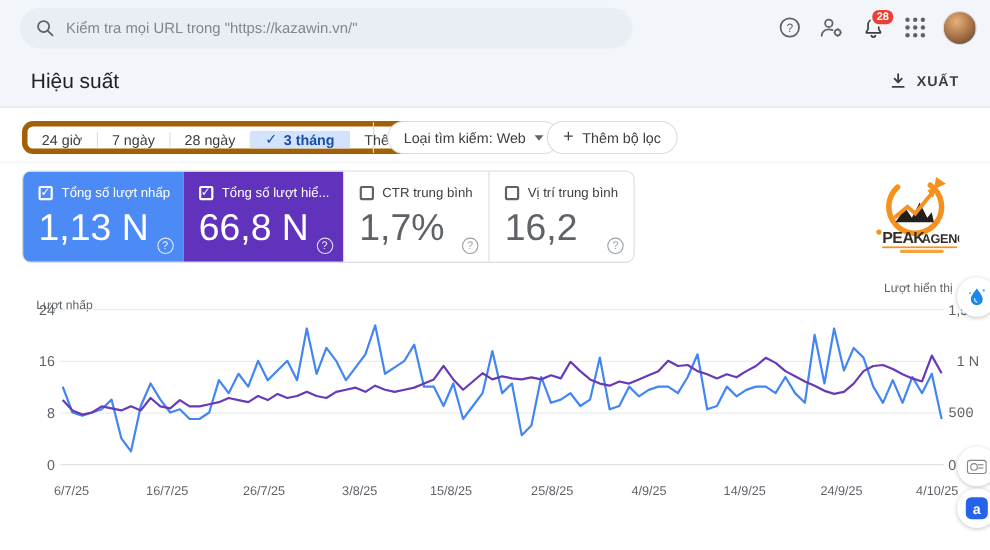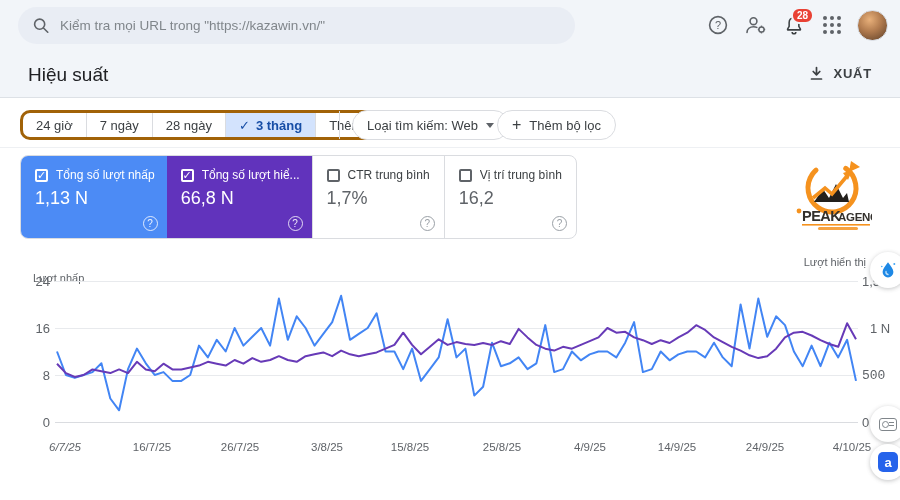--- a/index.html
+++ b/index.html
@@ -19,40 +19,40 @@
   .avatar { width:31px; height:31px; border-radius:50%; background:radial-gradient(circle at 40% 32%, #e8b07a 0 28%, #9a6a42 55%, #4e3categorical822 100%); background:radial-gradient(circle at 40% 30%, #e8b07a 0%, #b07a4e 45%, #5a3d27 100%); border:1px solid #d7dbe2; margin:0 12px 0 6px; }
 
   
   .pagetitle { position:absolute; left:28px; top:64px; font-size:19px; color:#202124; }
   .exportbtn { position:absolute; right:28px; top:66px; display:flex; align-items:center; gap:9px; color:#3c4043; font-size:13px; font-weight:bold; letter-spacing:.8px; cursor:pointer; }
   .hr1 { position:absolute; left:0; top:97px; width:900px; height:1px; background:#dde1e6; }
   .whitepanel { position:absolute; left:0; top:98px; width:900px; height:402px; background:#ffffff; }
   .hr2 { position:absolute; left:0; top:147px; width:900px; height:1px; background:#eef0f3; }
 
   
-  .seg { position:absolute; left:20px; top:110px; height:30px; display:flex; border:3px solid #a16207; border-radius:10px; overflow:hidden; background:#fff; }
+  .seg { position:absolute; left:20px; top:110px; height:30px; display:flex; border:5px solid #a16207; border-radius:10px; overflow:hidden; background:#fff;align-items:flex-end; }
   .seg .s { display:flex; align-items:center; gap:6px; padding:0 13px; font-size:13px; color:#3c4043; border-right:1px solid #dadce0; cursor:pointer; white-space:nowrap; }
   .seg .s:last-child { border-right:none; }
   .seg .s.sel { background:#d3e3fd; color:#174ea6; font-weight:bold; }
   .vsep { position:absolute; left:339px; top:111px; width:1px; height:28px; background:#dadce0; }
   .chip { position:absolute; top:110px; height:30px; border:1px solid #dadce0; border-radius:15px; background:#fff; display:flex; align-items:center; gap:8px; padding:0 14px; font-size:13px; color:#3c4043; cursor:pointer; white-space:nowrap; }
   .caret { width:0; height:0; border-left:4px solid transparent; border-right:4px solid transparent; border-top:5px solid #5f6368; }
   .plus { font-size:16px; color:#3c4043; line-height:1; }
   .lastupd { position:absolute; right:22px; top:118px; font-size:12.5px; color:#5f6368; }
 
   
   .cards { position:absolute; left:20px; top:155px; width:557px; height:84px; display:flex; border:1px solid #dadce0; border-radius:8px; overflow:hidden; background:#fff; }
   .card { flex:1; position:relative; padding:12px 12px 8px 14px; cursor:pointer; }
   .card.white { border-left:1px solid #dadce0; }
   .card .top { display:flex; align-items:center; gap:8px; }
   .cb { width:13px; height:13px; border-radius:2px; flex:0 0 13px; display:flex; align-items:center; justify-content:center; font-size:11px; line-height:1; }
   .cb.on { border:2px solid #fff; color:#fff; }
   .cb.off { border:2px solid #5f6368; color:transparent; }
   .card .lbl { font-size:12px; white-space:nowrap; overflow:hidden; }
-  .card .val { font-size:18px; margin-top:6px; font-weight:400; }
+  .card .val { font-size:34px; margin-top:6px; font-weight:400; }
   .card.c0 .lbl,.card.c0 .val,.card.c1 .lbl,.card.c1 .val { color:#fff; }
   .card.white .lbl { color:#3c4043; }
   .card.white .val { color:#5f6368; }
   .help { position:absolute; right:9px; bottom:7px; width:15px; height:15px; border-radius:50%; font-size:10px; display:flex; align-items:center; justify-content:center; }
   .help.lt { border:1.4px solid rgba(255,255,255,.8); color:rgba(255,255,255,.9); }
   .help.gr { border:1.4px solid #9aa0a6; color:#9aa0a6; }
 
   
   .axis-title { position:absolute; font-size:11px; color:#5f6368; }
   .tick { position:absolute; font-size:13px; color:#5f6368; }
@@ -233,21 +233,21 @@
   <div class="tick tickR" style="top:274px;">1,5 N</div>
   <div class="tick tickR" style="top:321px;text-align:center;">1 N</div>
   <div class="tick tickR" style="top:368px;font-family:Liberation Mono, monospace;">500</div>
   <div class="tick tickR" style="top:415px;">0</div>
 
   <svg id="chart-svg" width="803" height="160" viewBox="0 0 803 160">
       <polyline points="2.0,81.5 10.9,105.0 19.8,107.9 28.6,105.0 37.5,102.1 46.4,93.3 55.3,128.5 64.1,140.3 73.0,99.1 81.9,78.6 90.8,93.3 99.7,105.0 108.5,102.1 117.4,110.9 126.3,110.9 135.2,105.0 144.0,75.6 152.9,87.4 161.8,69.8 170.7,81.5 179.6,58.0 188.4,75.6 197.3,66.8 206.2,58.0 215.1,75.6 223.9,28.6 232.8,69.8 241.7,46.3 250.6,58.0 259.5,75.6 268.3,63.9 277.2,52.1 286.1,25.7 295.0,69.8 303.8,63.9 312.7,58.0 321.6,43.3 330.5,81.5 339.4,81.5 348.2,99.1 357.1,78.6 366.0,110.9 374.9,99.1 383.7,87.4 392.6,49.2 401.5,87.4 410.4,78.6 419.3,125.6 428.1,116.8 437.0,72.7 445.9,96.2 454.8,93.3 463.6,87.4 472.5,99.1 481.4,93.3 490.3,55.1 499.2,102.1 508.0,99.1 516.9,81.5 525.8,90.3 534.7,84.4 543.5,81.5 552.4,81.5 561.3,87.4 570.2,72.7 579.1,52.1 587.9,102.1 596.8,99.1 605.7,81.5 614.6,90.3 623.4,84.4 632.3,81.5 641.2,81.5 650.1,87.4 659.0,72.7 667.8,87.4 676.7,96.2 685.6,34.5 694.5,78.6 703.3,28.6 712.2,66.8 721.1,46.3 730.0,55.1 738.9,81.5 747.7,96.2 756.6,75.6 765.5,96.2 774.4,72.7 783.2,87.4 792.1,69.8 801.0,110.9" fill="none" stroke="#4285f4" stroke-width="2" stroke-linejoin="round"></polyline>
       <polyline points="2.0,93.7 10.9,103.1 19.8,106.9 28.6,105.0 37.5,99.4 46.4,101.2 55.3,103.1 64.1,99.4 73.0,103.1 81.9,91.8 90.8,99.4 99.7,101.2 108.5,93.7 117.4,99.4 126.3,99.4 135.2,97.5 144.0,95.6 152.9,91.8 161.8,93.7 170.7,95.6 179.6,90.0 188.4,93.7 197.3,88.1 206.2,91.8 215.1,90.0 223.9,86.2 232.8,90.0 241.7,91.8 250.6,86.2 259.5,84.3 268.3,82.4 277.2,86.2 286.1,80.6 295.0,84.3 303.8,86.2 312.7,84.3 321.6,82.4 330.5,78.7 339.4,74.9 348.2,62.7 357.1,74.9 366.0,84.3 374.9,76.8 383.7,69.3 392.6,74.9 401.5,72.1 410.4,74.0 419.3,74.9 428.1,73.0 437.0,74.9 445.9,71.2 454.8,74.0 463.6,58.9 472.5,67.4 481.4,74.9 490.3,78.7 499.2,80.6 508.0,76.8 516.9,78.7 525.8,74.9 534.7,71.2 543.5,67.4 552.4,58.0 561.3,62.7 570.2,61.8 579.1,67.4 587.9,70.2 596.8,74.0 605.7,70.2 614.6,73.0 623.4,67.4 632.3,62.7 641.2,55.2 650.1,59.9 659.0,67.4 667.8,72.1 676.7,76.8 685.6,80.6 694.5,85.3 703.3,88.1 712.2,86.2 721.1,78.7 730.0,67.4 738.9,62.7 747.7,61.8 756.6,65.5 765.5,70.2 774.4,74.0 783.2,76.8 792.1,53.3 801.0,69.3" fill="none" stroke="#673ab7" stroke-width="2" stroke-linejoin="round"></polyline>
     </svg>
 
-  <div class="xlab" style="left:65px;font-style:italic;">6/7/25</div>
+  <div class="xlab" style="left:65px;">6/7/25</div>
   <div class="xlab" style="left:152px;">16/7/25</div>
   <div class="xlab" style="left:240px;text-align:center;">26/7/25</div>
   <div class="xlab" style="left:327px;">3/8/25</div>
   <div class="xlab" style="left:410px;">15/8/25</div>
   <div class="xlab" style="left:502px;">25/8/25</div>
   <div class="xlab" style="left:590px;">4/9/25</div>
   <div class="xlab" style="left:677px;">14/9/25</div>
   <div class="xlab" style="left:765px;">24/9/25</div>
   <div class="xlab" style="left:852px;">4/10/25</div>
 

